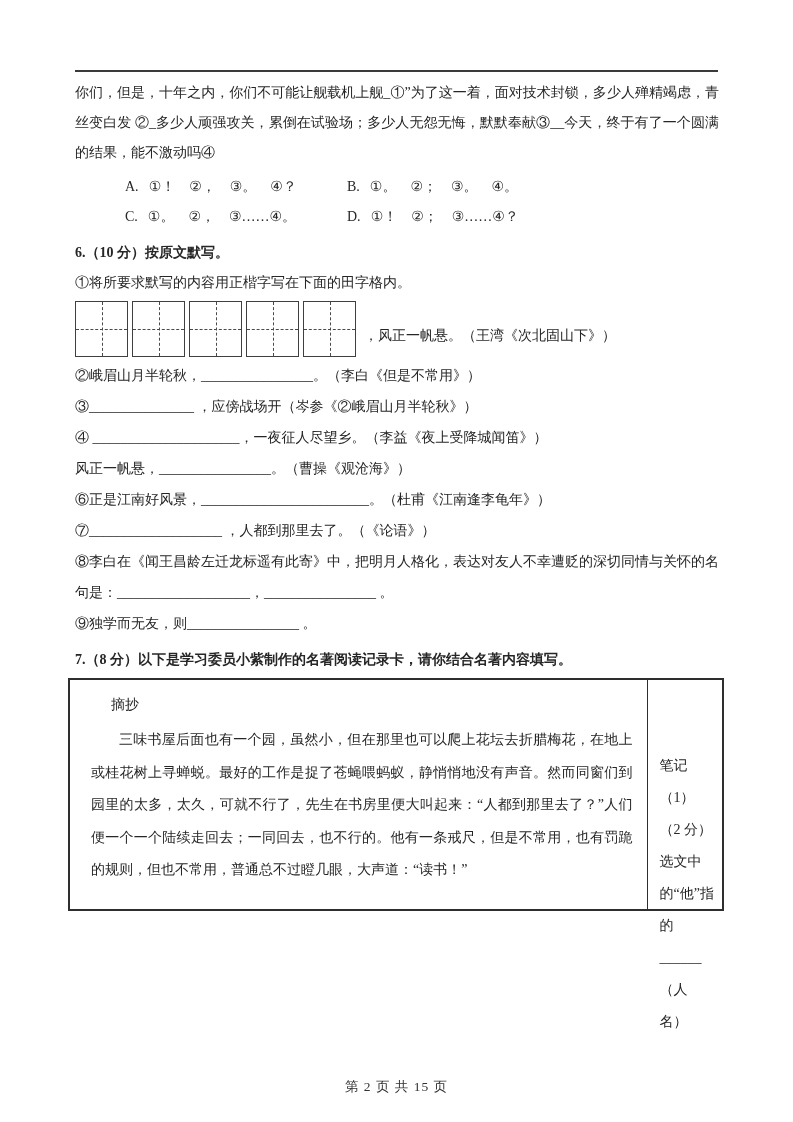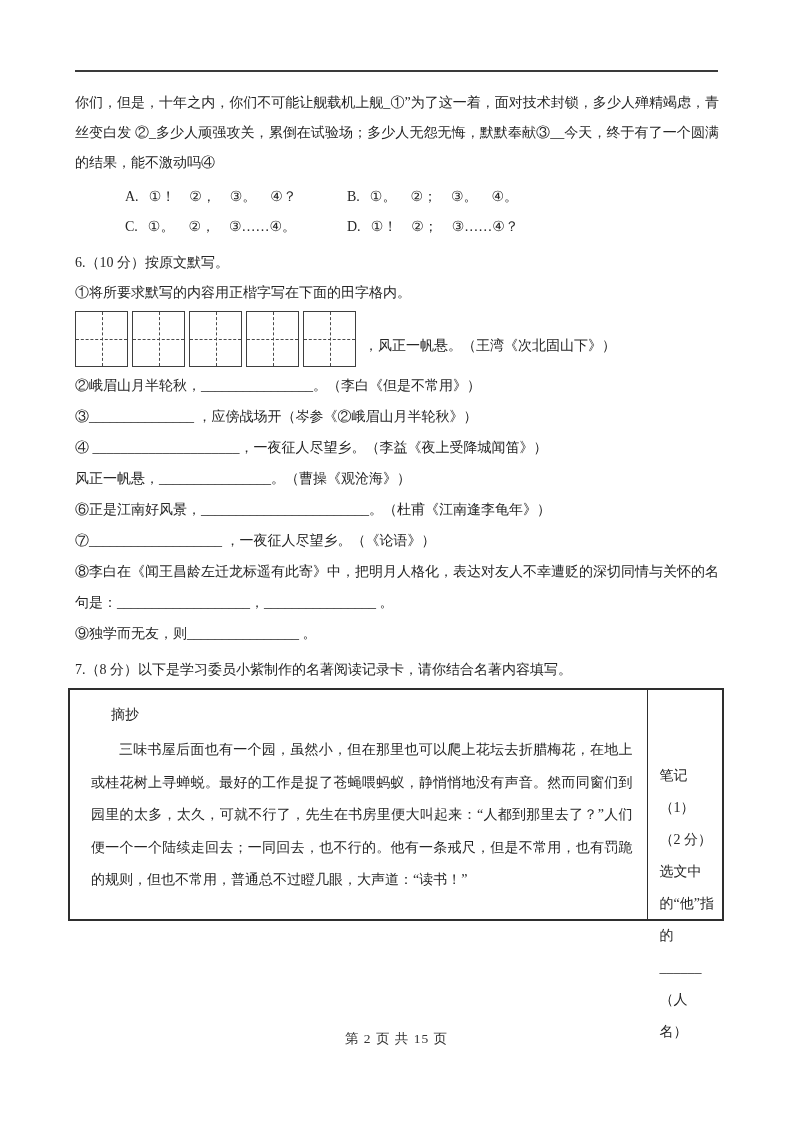--- a/index.html
+++ b/index.html
@@ -19,21 +19,21 @@
   .top-rule {
     position: absolute;
     left: 75px;
     right: 75px;
     top: 70px;
     border-top: 2.5px solid #3a3a3a;
   }
   .content {
     position: absolute;
     left: 75px;
-    top: 88px;
+    top: 78px;
     width: 644px;
     font-size: 14px;
   }
   .q5-para {
     margin: 0;
     line-height: 30px;
     text-align: justify;
   }
   .options {
     margin-top: 4px;
@@ -48,20 +48,21 @@
   }
   .opt.first {
     width: 222px;
   }
   .opt-label {
     margin-right: 10px;
   }
   .q-heading {
     line-height: 30px;
     margin-top: 6px;
+    font-weight: bold;
   }
   .q6-item1 {
     line-height: 30px;
     font-family: Liberation Serif, serif;
   }
   .tzg-row {
     display: flex;
     align-items: center;
     margin: 2px 0;
     height: 58px;
@@ -131,21 +132,21 @@
     padding: 70px 8px 0 12px;
     line-height: 32px;
   }
   .note-item {
     margin-top: 0px;
   }
   .footer {
     position: absolute;
     left: 0;
     right: 0;
-    top: 1030px;
+    top: 1078px;
     text-align: center;
     font-size: 13.5px;
     color: #333;
     letter-spacing: 1px;
   }
 </style>
 </head>
 <body>
 
 <div class="page">
@@ -190,21 +191,21 @@
       <div class="tzg"></div>
       <span class="tzg-suffix">，风正一帆悬。（王湾《次北固山下》）</span>
     </div>
 
     <div class="q6-list">
       <div class="q6-item">②峨眉山月半轮秋，________________。（李白《但是不常用》）</div>
       <div class="q6-item">③_______________ ，应傍战场开（岑参《②峨眉山月半轮秋》）</div>
       <div class="q6-item">④ _____________________，一夜征人尽望乡。（李益《夜上受降城闻笛》）</div>
       <div class="q6-item">风正一帆悬，________________。（曹操《观沧海》）</div>
       <div class="q6-item">⑥正是江南好风景，________________________。（杜甫《江南逢李龟年》）</div>
-      <div class="q6-item">⑦___________________ ，一夜征人尽望乡。（《论语》）</div>
+      <div class="q6-item">⑦___________________ ，人都到那里去了。（《论语》）</div>
       <div class="q6-item">⑧李白在《闻王昌龄左迁龙标遥有此寄》中，把明月人格化，表达对友人不幸遭贬的深切同情与关怀的名句是：___________________，________________ 。</div>
       <div class="q6-item">⑨独学而无友，则________________ 。</div>
     </div>
 
     <div class="q-heading">7.（8 分）以下是学习委员小紫制作的名著阅读记录卡，请你结合名著内容填写。</div>
 
     <div class="card-table">
       <div class="excerpt-cell">
         <div class="excerpt-title">摘抄</div>
         <p class="excerpt-body">三味书屋后面也有一个园，虽然小，但在那里也可以爬上花坛去折腊梅花，在地上或桂花树上寻蝉蜕。最好的工作是捉了苍蝇喂蚂蚁，静悄悄地没有声音。然而同窗们到园里的太多，太久，可就不行了，先生在书房里便大叫起来：“人都到那里去了？”人们便一个一个陆续走回去；一同回去，也不行的。他有一条戒尺，但是不常用，也有罚跪的规则，但也不常用，普通总不过瞪几眼，大声道：“读书！”</p>

